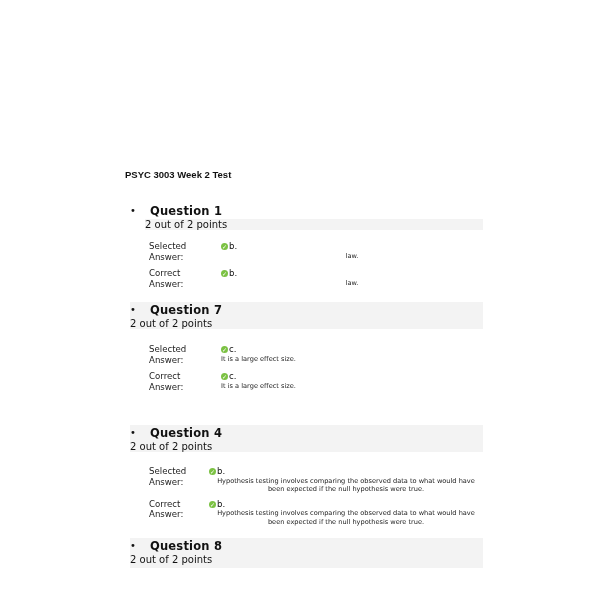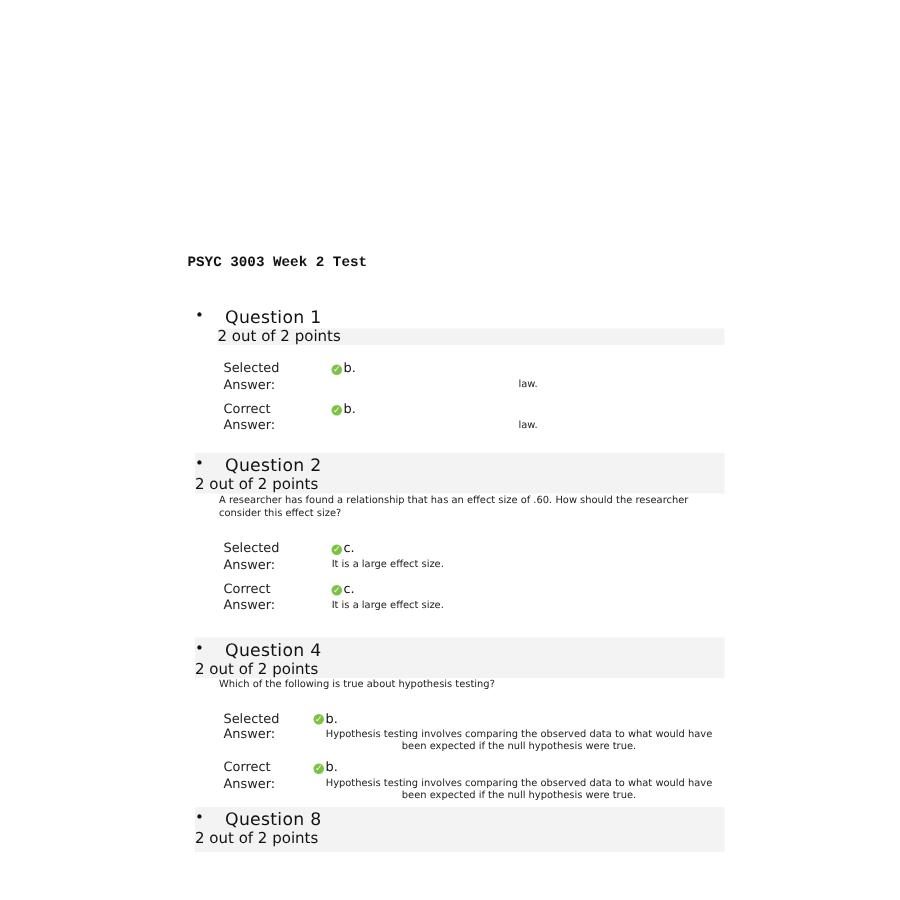--- a/index.html
+++ b/index.html
@@ -1,24 +1,24 @@
 <!DOCTYPE html>
 <html><head>
   <meta charset="utf-8">
   <style>
     html, body { margin: 0; padding: 0; background: #ffffff; }
     body { width: 600px; height: 600px; position: relative; overflow: hidden; font-family: "DejaVu Sans", sans-serif; color: #111; }
-    .doc-title { position: absolute; left: 125px; top: 169px; font-family: Liberation Mono, monospace; font-weight: bold; font-size: 9.5px; color: #111; }
+    .doc-title { position: absolute; left: 125px; top: 169px; font-family: Liberation Sans, sans-serif; font-weight: bold; font-size: 9.5px; color: #111; }
     .q { position: absolute; left: 130px; width: 353px; }
     .q-band { position: relative; background: #f3f3f3; }
     .q-band.partial { background: transparent; }
     .q-band.partial .pts-row { background: #f3f3f3; margin-left: 15px; }
     .q-head { position: relative; height: 16px; }
     .bullet { position: absolute; left: 0; top: 2px; font-size: 10px; line-height: 12px; }
-    .q-title { position: absolute; left: 20px; top: 0; font-weight: normal; font-size: 11.5px; line-height: 16px; letter-spacing: 0.2px; }
+    .q-title { position: absolute; left: 20px; top: 0; font-weight: bold; font-size: 11.5px; line-height: 16px; letter-spacing: 0.2px; }
     .pts-row { font-size: 10px; line-height: 11px; height: 11px; padding-right: 0; }
     .q-text { margin-left: 16px; font-size: 6.6px; line-height: 8.5px; color: #222; width: 320px; }
     .ans-block { margin-left: 19px; margin-top: 0; }
     .ans-row { display: flex; font-size: 8.6px; line-height: 10.5px; }
     .ans-label { width: 72px; flex: none; color: #222; }
     .ans-value { flex: 1; }
     .ans-letter { font-size: 8.6px; line-height: 10.5px; display: flex; align-items: center; }
     .check { display: inline-block; width: 7px; height: 7px; border-radius: 50%; background: #7cc244; color: #fff; font-size: 6px; line-height: 7px; text-align: center; margin-right: 1px; font-weight: bold; }
     .ans-text { font-size: 6.6px; line-height: 8.2px; color: #222; text-align: center; }
   </style>
@@ -56,25 +56,24 @@
         <div class="ans-text">law.</div>
       </div>
     </div>
   </div>
 </div>
 
 <div class="q" style="top:302px;">
   <div class="q-band">
     <div class="q-head">
       <span class="bullet">•</span>
-      <span class="q-title">Question 2</span>
+      <span class="q-title">Question 7</span>
     </div>
     <div class="pts-row">2 out of 2 points</div>
   </div>
-  <div class="q-text">A researcher has found a relationship that has an effect size of .60. How should the researcher consider this effect size?</div>
   <div class="ans-block" style="margin-top:15px;">
     <div class="ans-row">
       <div class="ans-label"><span>Selected</span><br><span>Answer:</span></div>
       <div class="ans-value" style="max-width:75px;">
         <div class="ans-letter">
             <span class="check">✓</span>
             <span>c.</span>
           </div>
         <div class="ans-text">It is a large effect size.</div>
       </div>
@@ -93,21 +92,20 @@
 </div>
 
 <div class="q" style="top:425px;">
   <div class="q-band">
     <div class="q-head">
       <span class="bullet">•</span>
       <span class="q-title">Question 4</span>
     </div>
     <div class="pts-row">2 out of 2 points</div>
   </div>
-  <div class="q-text">Which of the following is true about hypothesis testing?</div>
   <div class="ans-block" style="margin-top:14px;">
     <div class="ans-row">
       <div class="ans-label" style="width:60px;"><span>Selected</span><br><span>Answer:</span></div>
       <div class="ans-value" style="max-width:275px;">
         <div class="ans-letter">
             <span class="check">✓</span>
             <span>b.</span>
           </div>
         <div class="ans-text">Hypothesis testing involves comparing the observed data to what would have been expected if the null hypothesis were true.</div>
       </div>

